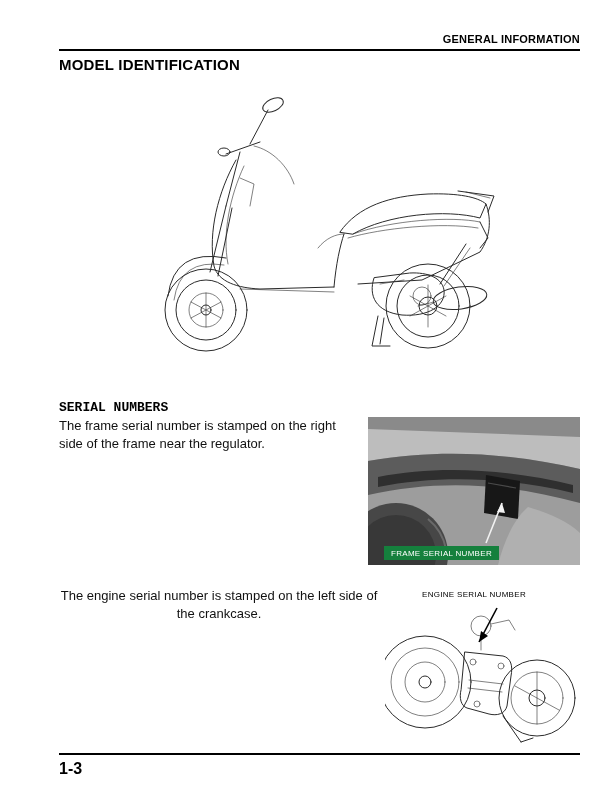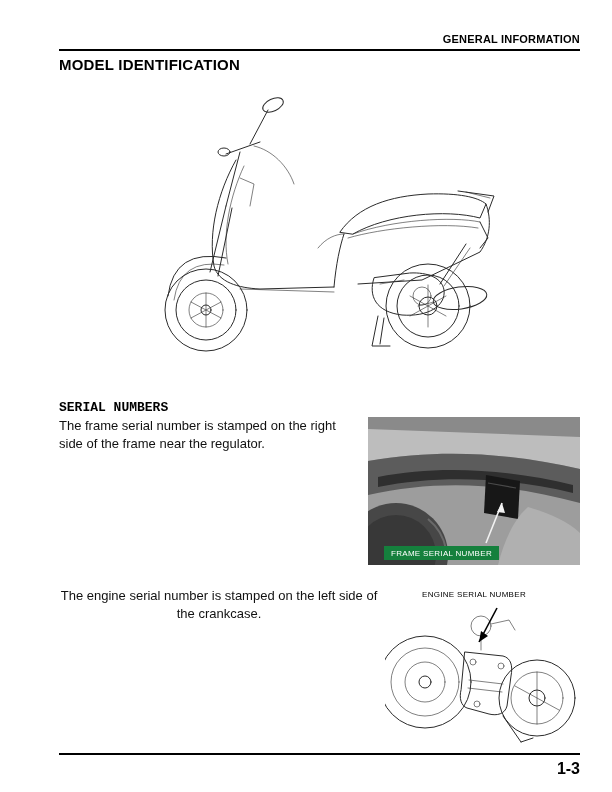--- a/index.html
+++ b/index.html
@@ -101,21 +101,20 @@
     top: 600px;
     left: 385px;
     width: 196px;
     height: 150px;
   }
   .page-number {
     position: absolute;
     top: 760px;
     left: 59px;
     width: 521px;
-    text-align: right;
     font-size: 16px;
     font-weight: bold;
   }
   svg { display: block; width: 100%; height: 100%; }
   .ln { fill: none; stroke: #2b2b2b; stroke-width: 1; stroke-linecap: round; stroke-linejoin: round; }
   .ln-thin { fill: none; stroke: #2b2b2b; stroke-width: 0.6; stroke-linecap: round; }
 </style>
 </head>
 <body>
 

